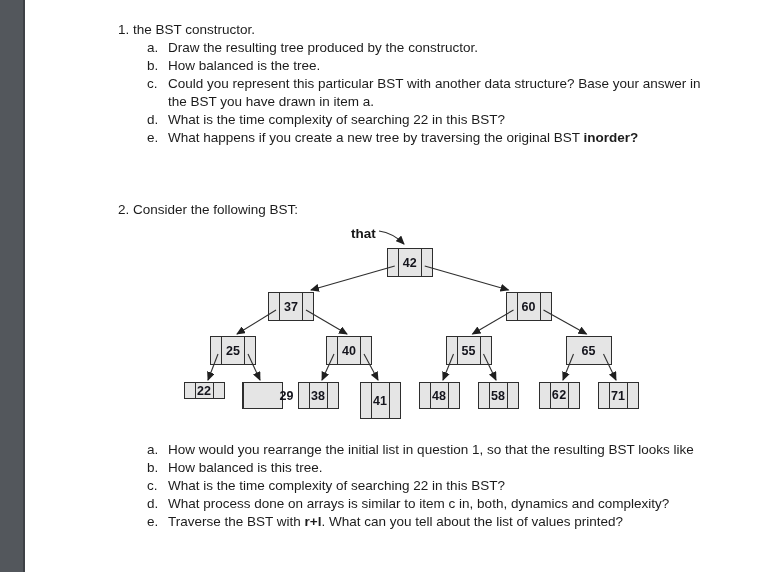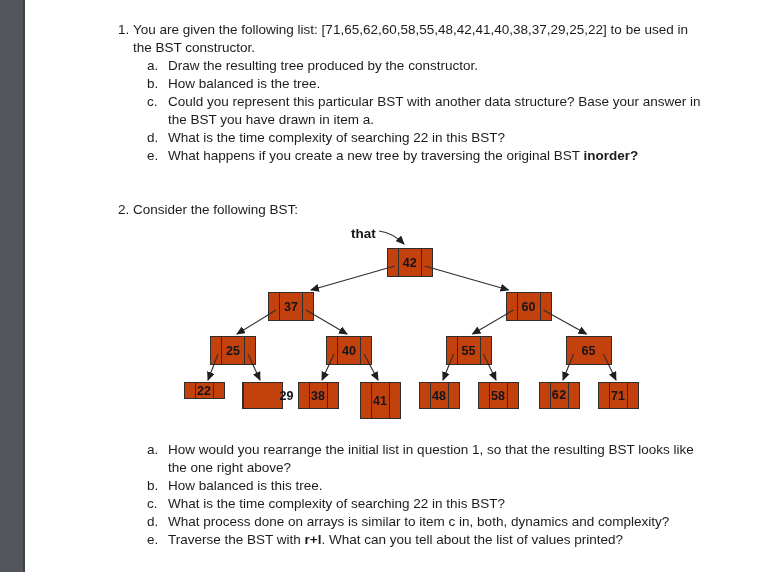--- a/index.html
+++ b/index.html
@@ -16,21 +16,21 @@
   .q-block{position:absolute;}
   .q-intro{display:flex;}
   .q-marker{width:15px;flex:none;}
   .item{display:flex;}
   .item-marker{width:21px;flex:none;}
   .seg-bold{font-weight:bold;}
   .lines div{white-space:nowrap;}
   
   #diagram{position:absolute;left:0;top:0;width:770px;height:572px;pointer-events:none;}
   .node{
-    position:absolute;background:#c2410c;border:1.5px solid #2e2e2e;
+    position:absolute;background:#e5e5e5;border:1.5px solid #2e2e2e;
     display:flex;box-sizing:border-box;
   }
   .cell-l{width:10px;border-right:1px solid #2e2e2e;}
   .cell-r{width:10px;border-left:1px solid #2e2e2e;}
   .cell-m{flex:1;display:flex;align-items:center;justify-content:center;
     font-size:12.5px;font-weight:600;color:#14141c;}
   .root-label{
     position:absolute;left:351px;top:226px;
     font-size:13.5px;font-weight:bold;color:#161616;
   }
@@ -40,21 +40,20 @@
 <body>
 
 <div class="edge-strip"></div>
 
 <div>
 
   <div id="q1" class="q-block doc-text" style="left:118px;top:21px;">
       <div class="q-intro">
         <span class="q-marker">1.</span>
         <div class="lines">
-          <div><span>You are given the following list: [71,65,62,60,58,55,48,42,41,40,38,37,29,25,22] to be used in</span></div>
           <div><span>the BST constructor.</span></div>
         </div>
       </div>
       <div style="margin-left: 29px;">
         <div class="item">
           <span class="item-marker">a.</span>
           <div class="lines">
             <div><span>Draw the resulting tree produced by the constructor.</span></div>
           </div>
         </div>
@@ -199,21 +198,20 @@
         </g>
     </svg>
   </div>
 
   <div id="q2items" class="q-block doc-text" style="left:147px;top:441px;">
       <div>
         <div class="item">
           <span class="item-marker">a.</span>
           <div class="lines">
             <div><span>How would you rearrange the initial list in question 1, so that the resulting BST looks like</span></div>
-            <div><span>the one right above?</span></div>
           </div>
         </div>
         <div class="item">
           <span class="item-marker">b.</span>
           <div class="lines">
             <div><span>How balanced is this tree.</span></div>
           </div>
         </div>
         <div class="item">
           <span class="item-marker">c.</span>

